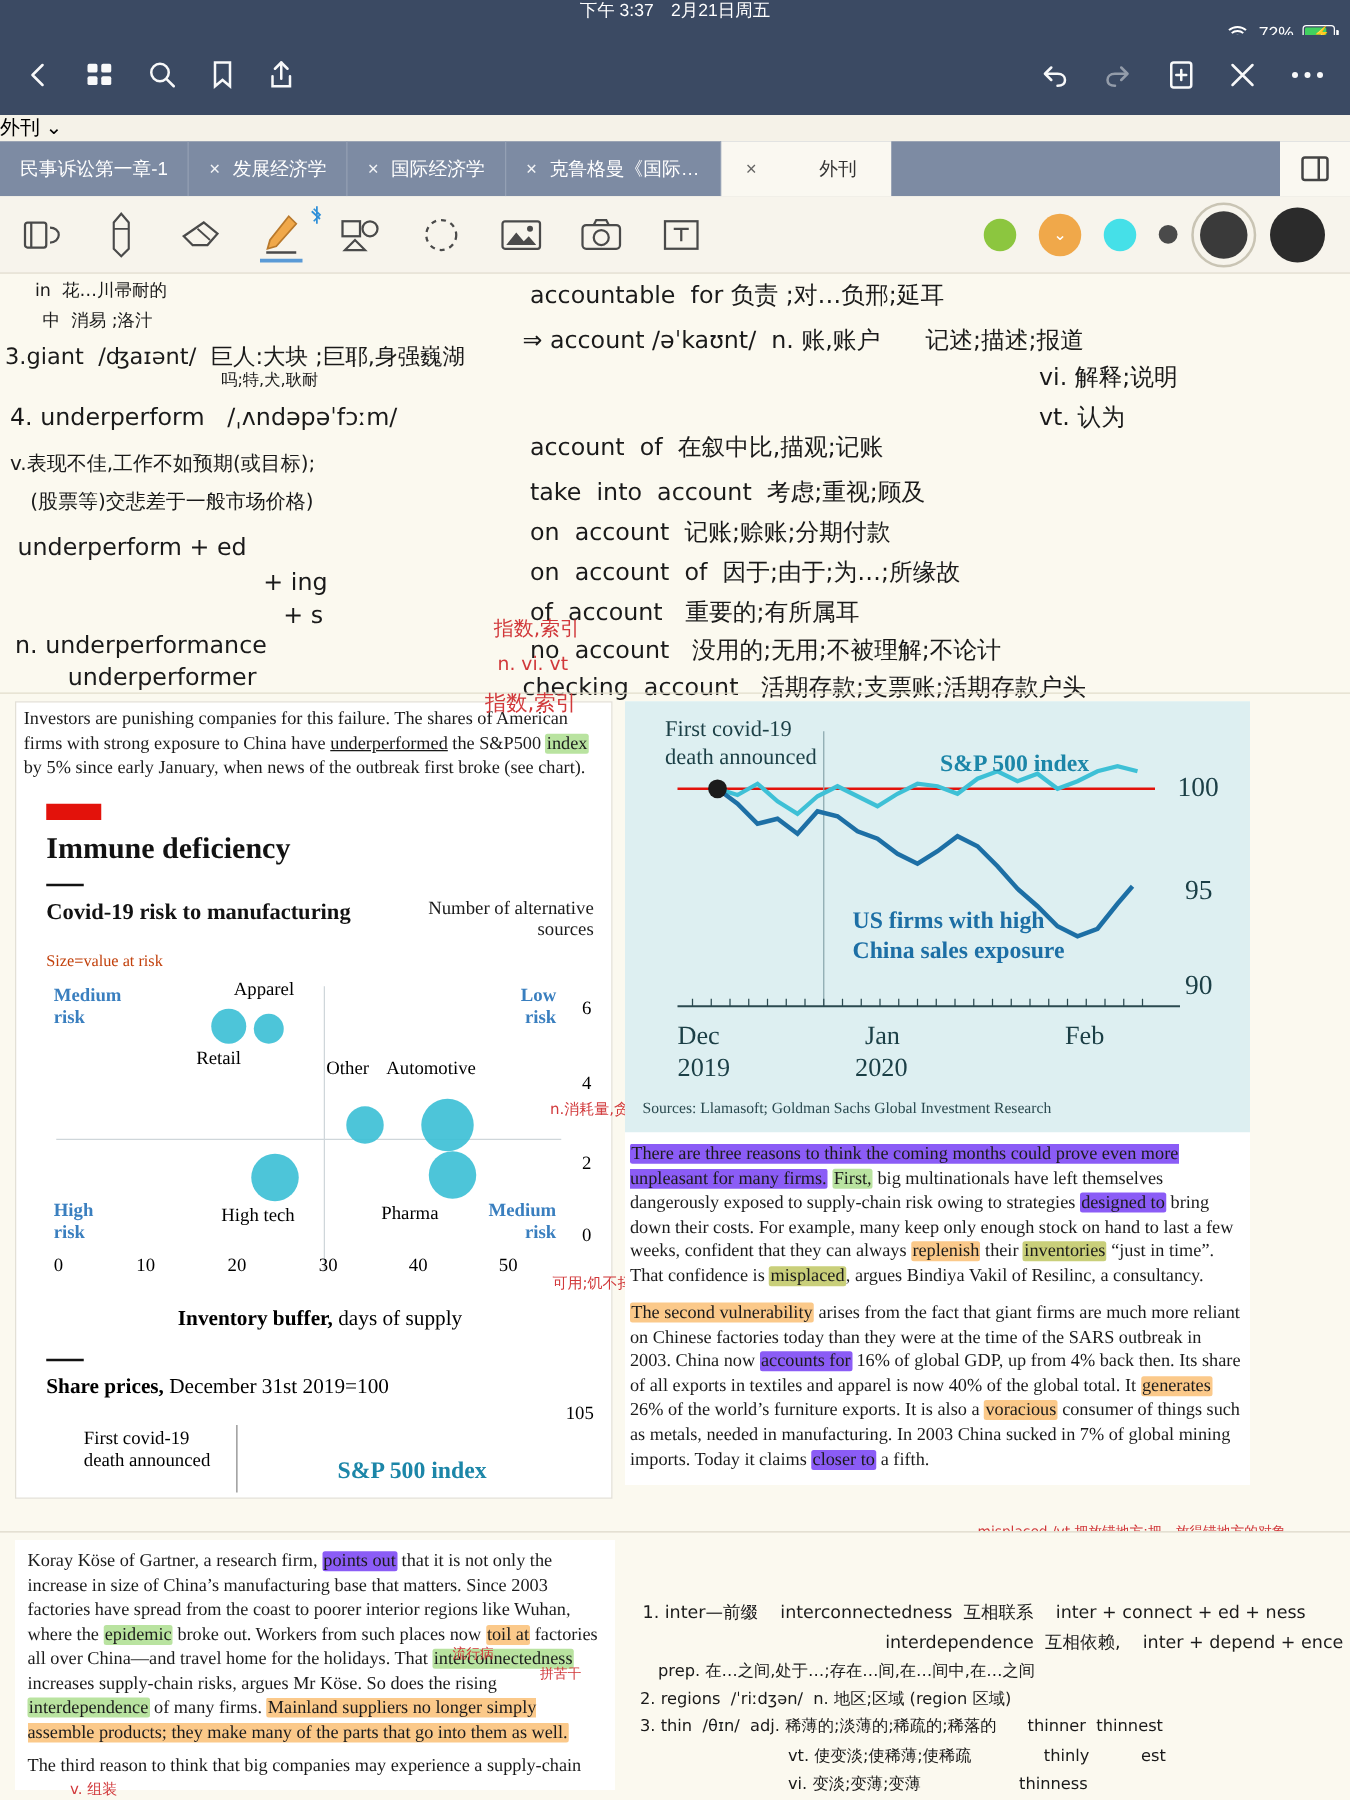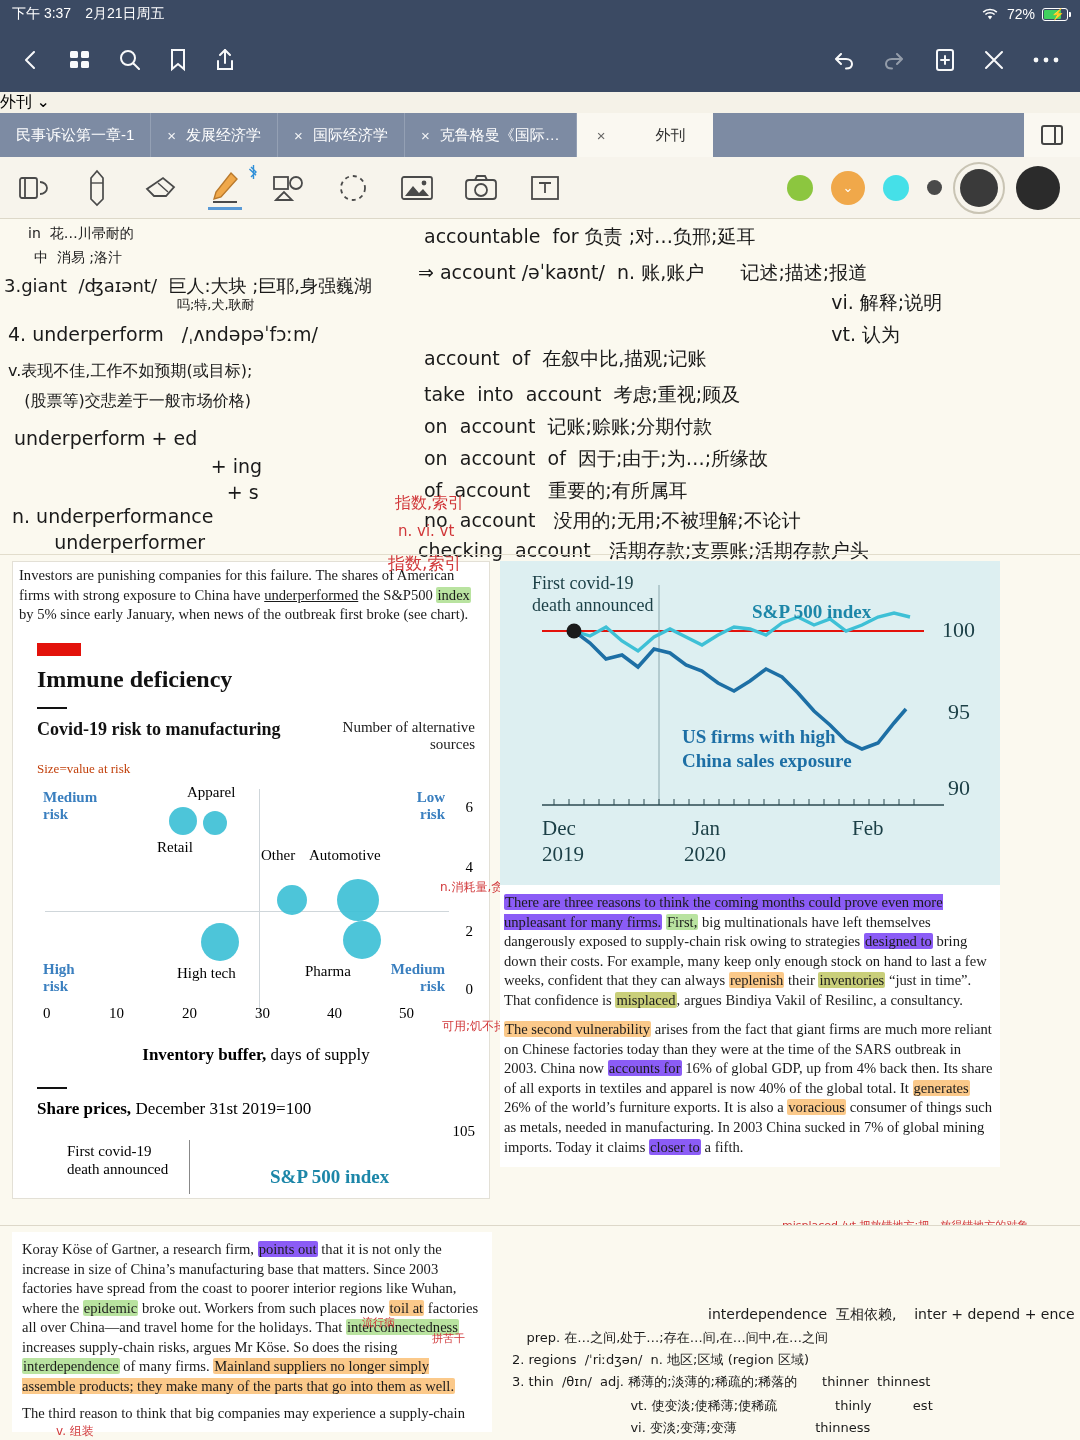--- a/index.html
+++ b/index.html
@@ -7,20 +7,21 @@
   body {
     width:1080px; height:1440px; overflow:hidden;
     font-family:"Liberation Sans", sans-serif;
     background:#f5f2e8;
   }
   
   .statusbar {
     height:28px; background:#3b4a63; color:#fff;
     display:flex; align-items:center; padding:0 12px;
     font-size:14px;
+    flex-direction:column;
   }
   .statusbar .left { display:flex; align-items:center; gap:14px; }
   .statusbar .right { margin-left:auto; display:flex; align-items:center; gap:7px; }
   .wifi { font-size:13px; }
   .battery {
     width:26px; height:13px; border:1.5px solid #fff; border-radius:3px;
     position:relative; display:inline-block;
   }
   .battery::after {
     content:""; position:absolute; right:-4px; top:3px; width:2px; height:5px;
@@ -461,20 +462,21 @@
           <text x="428" y="64" font-family="Liberation Serif, serif" font-size="22" fill="#1b3f46">100</text>
           <text x="434" y="146" font-family="Liberation Serif, serif" font-size="22" fill="#1b3f46">95</text>
           <text x="434" y="222" font-family="Liberation Serif, serif" font-size="22" fill="#1b3f46">90</text>
           <text x="28" y="262" font-family="Liberation Serif, serif" font-size="21" fill="#1b3f46">Dec</text>
           <text x="28" y="288" font-family="Liberation Serif, serif" font-size="21" fill="#1b3f46">2019</text>
           <text x="178" y="262" font-family="Liberation Serif, serif" font-size="21" fill="#1b3f46">Jan</text>
           <text x="170" y="288" font-family="Liberation Serif, serif" font-size="21" fill="#1b3f46">2020</text>
           <text x="338" y="262" font-family="Liberation Serif, serif" font-size="21" fill="#1b3f46">Feb</text>
         </svg>
       </div>
+      <div class="src">Sources: Llamasoft; Goldman Sachs Global Investment Research</div>
     </div>
 
     <div style="background:#fff; padding:8px 4px 10px 4px;">
       <div class="para">
         <span class="hl hl-cyan">There are three reasons to think the coming months could prove even more unpleasant for many firms.</span> <span class="hl hl-green">First,</span> big multinationals have left themselves dangerously exposed to supply-chain risk owing to strategies <span class="hl hl-cyan">designed to</span> bring down their costs. For example, many keep only enough stock on hand to last a few weeks, confident that they can always <span class="hl hl-orange">replenish</span> their <span class="hl hl-olive">inventories</span> “just in time”. That confidence is <span class="hl hl-olive">misplaced</span>, argues Bindiya Vakil of Resilinc, a consultancy.
       </div>
       <div class="para" style="margin-top:10px;">
         <span class="hl hl-orange">The second vulnerability</span> arises from the fact that giant firms are much more reliant on Chinese factories today than they were at the time of the SARS outbreak in 2003. China now <span class="hl hl-cyan">accounts for</span> 16% of global GDP, up from 4% back then. Its share of all exports in textiles and apparel is now 40% of the global total. It <span class="hl hl-orange">generates</span> 26% of the world’s furniture exports. It is also a <span class="hl hl-orange">voracious</span> consumer of things such as metals, needed in manufacturing. In 2003 China sucked in 7% of global mining imports. Today it claims <span class="hl hl-cyan">closer to</span> a fifth.
       </div>
     </div>
@@ -493,19 +495,20 @@
     <div class="para">
       Koray Köse of Gartner, a research firm, <span class="hl hl-cyan">points out</span> that it is not only the increase in size of China’s manufacturing base that matters. Since 2003 factories have spread from the coast to poorer interior regions like Wuhan, where the <span class="hl hl-green">epidemic</span> broke out. Workers from such places now <span class="hl hl-orange">toil at</span> factories all over China—and travel home for the holidays. That <span class="hl hl-green">interconnectedness</span> increases supply-chain risks, argues Mr Köse. So does the rising <span class="hl hl-green">interdependence</span> of many firms. <span class="hl hl-orange">Mainland suppliers no longer simply assemble products; they make many of the parts that go into them as well.</span>
     </div>
     <div class="para" style="margin-top:8px;">The third reason to think that big companies may experience a supply-chain</div>
   </div>
 
   <div class="ink red hand" style="left:362px; top:90px; font-size:11px;">流行病</div>
   <div class="ink red hand" style="left:432px; top:106px; font-size:11px;">拼苦干</div>
   <div class="ink red hand" style="left:56px; top:198px; font-size:12px;">v. 组装</div>
 
+  <div class="ink hand" style="left:514px; top:56px; font-size:14px;">1. inter—前缀    interconnectedness  互相联系    inter + connect + ed + ness</div>
   <div class="ink hand" style="left:628px; top:80px; font-size:14px;">                  interdependence  互相依赖,    inter + depend + ence</div>
   <div class="ink hand" style="left:514px; top:104px; font-size:13px;">   prep. 在…之间,处于…;存在…间,在…间中,在…之间</div>
   <div class="ink hand" style="left:512px; top:126px; font-size:13px;">2. regions  /ˈriːdʒən/  n. 地区;区域 (region 区域)</div>
   <div class="ink hand" style="left:512px; top:148px; font-size:13px;">3. thin  /θɪn/  adj. 稀薄的;淡薄的;稀疏的;稀落的      thinner  thinnest</div>
   <div class="ink hand" style="left:556px; top:172px; font-size:13px;">                  vt. 使变淡;使稀薄;使稀疏              thinly          est</div>
   <div class="ink hand" style="left:556px; top:194px; font-size:13px;">                  vi. 变淡;变薄;变薄                   thinness</div>
 </div>
 
 </body></html>

